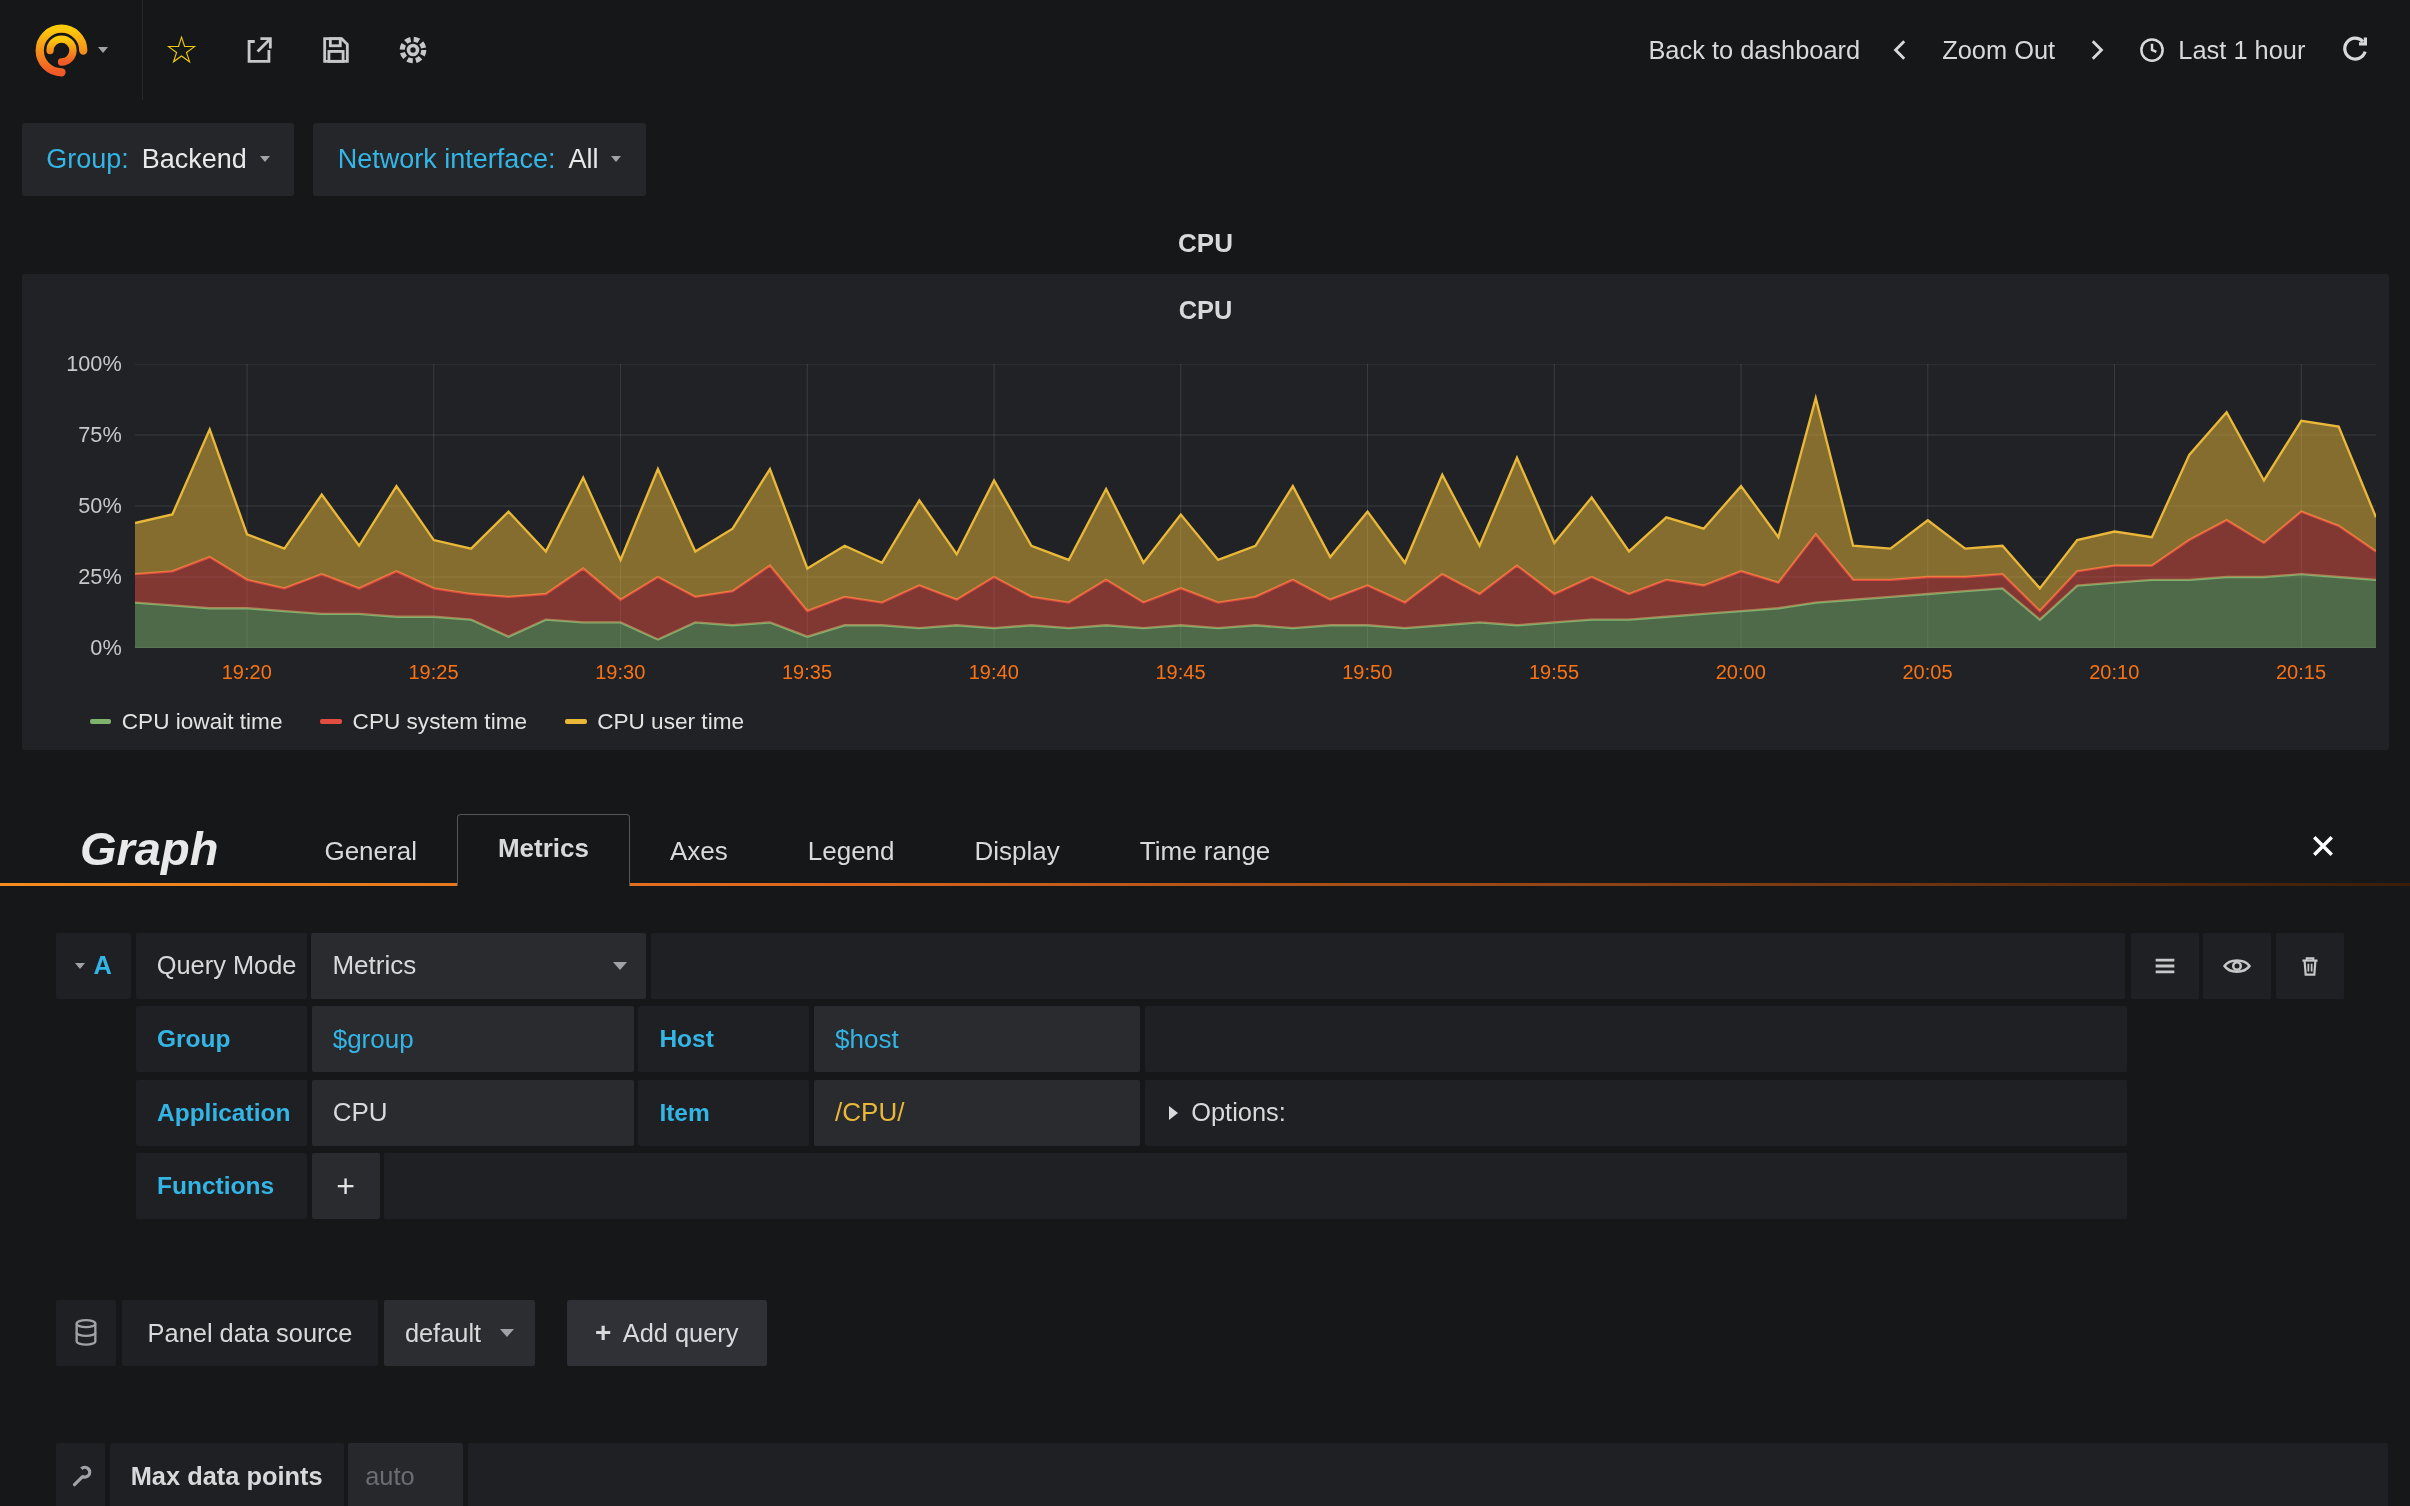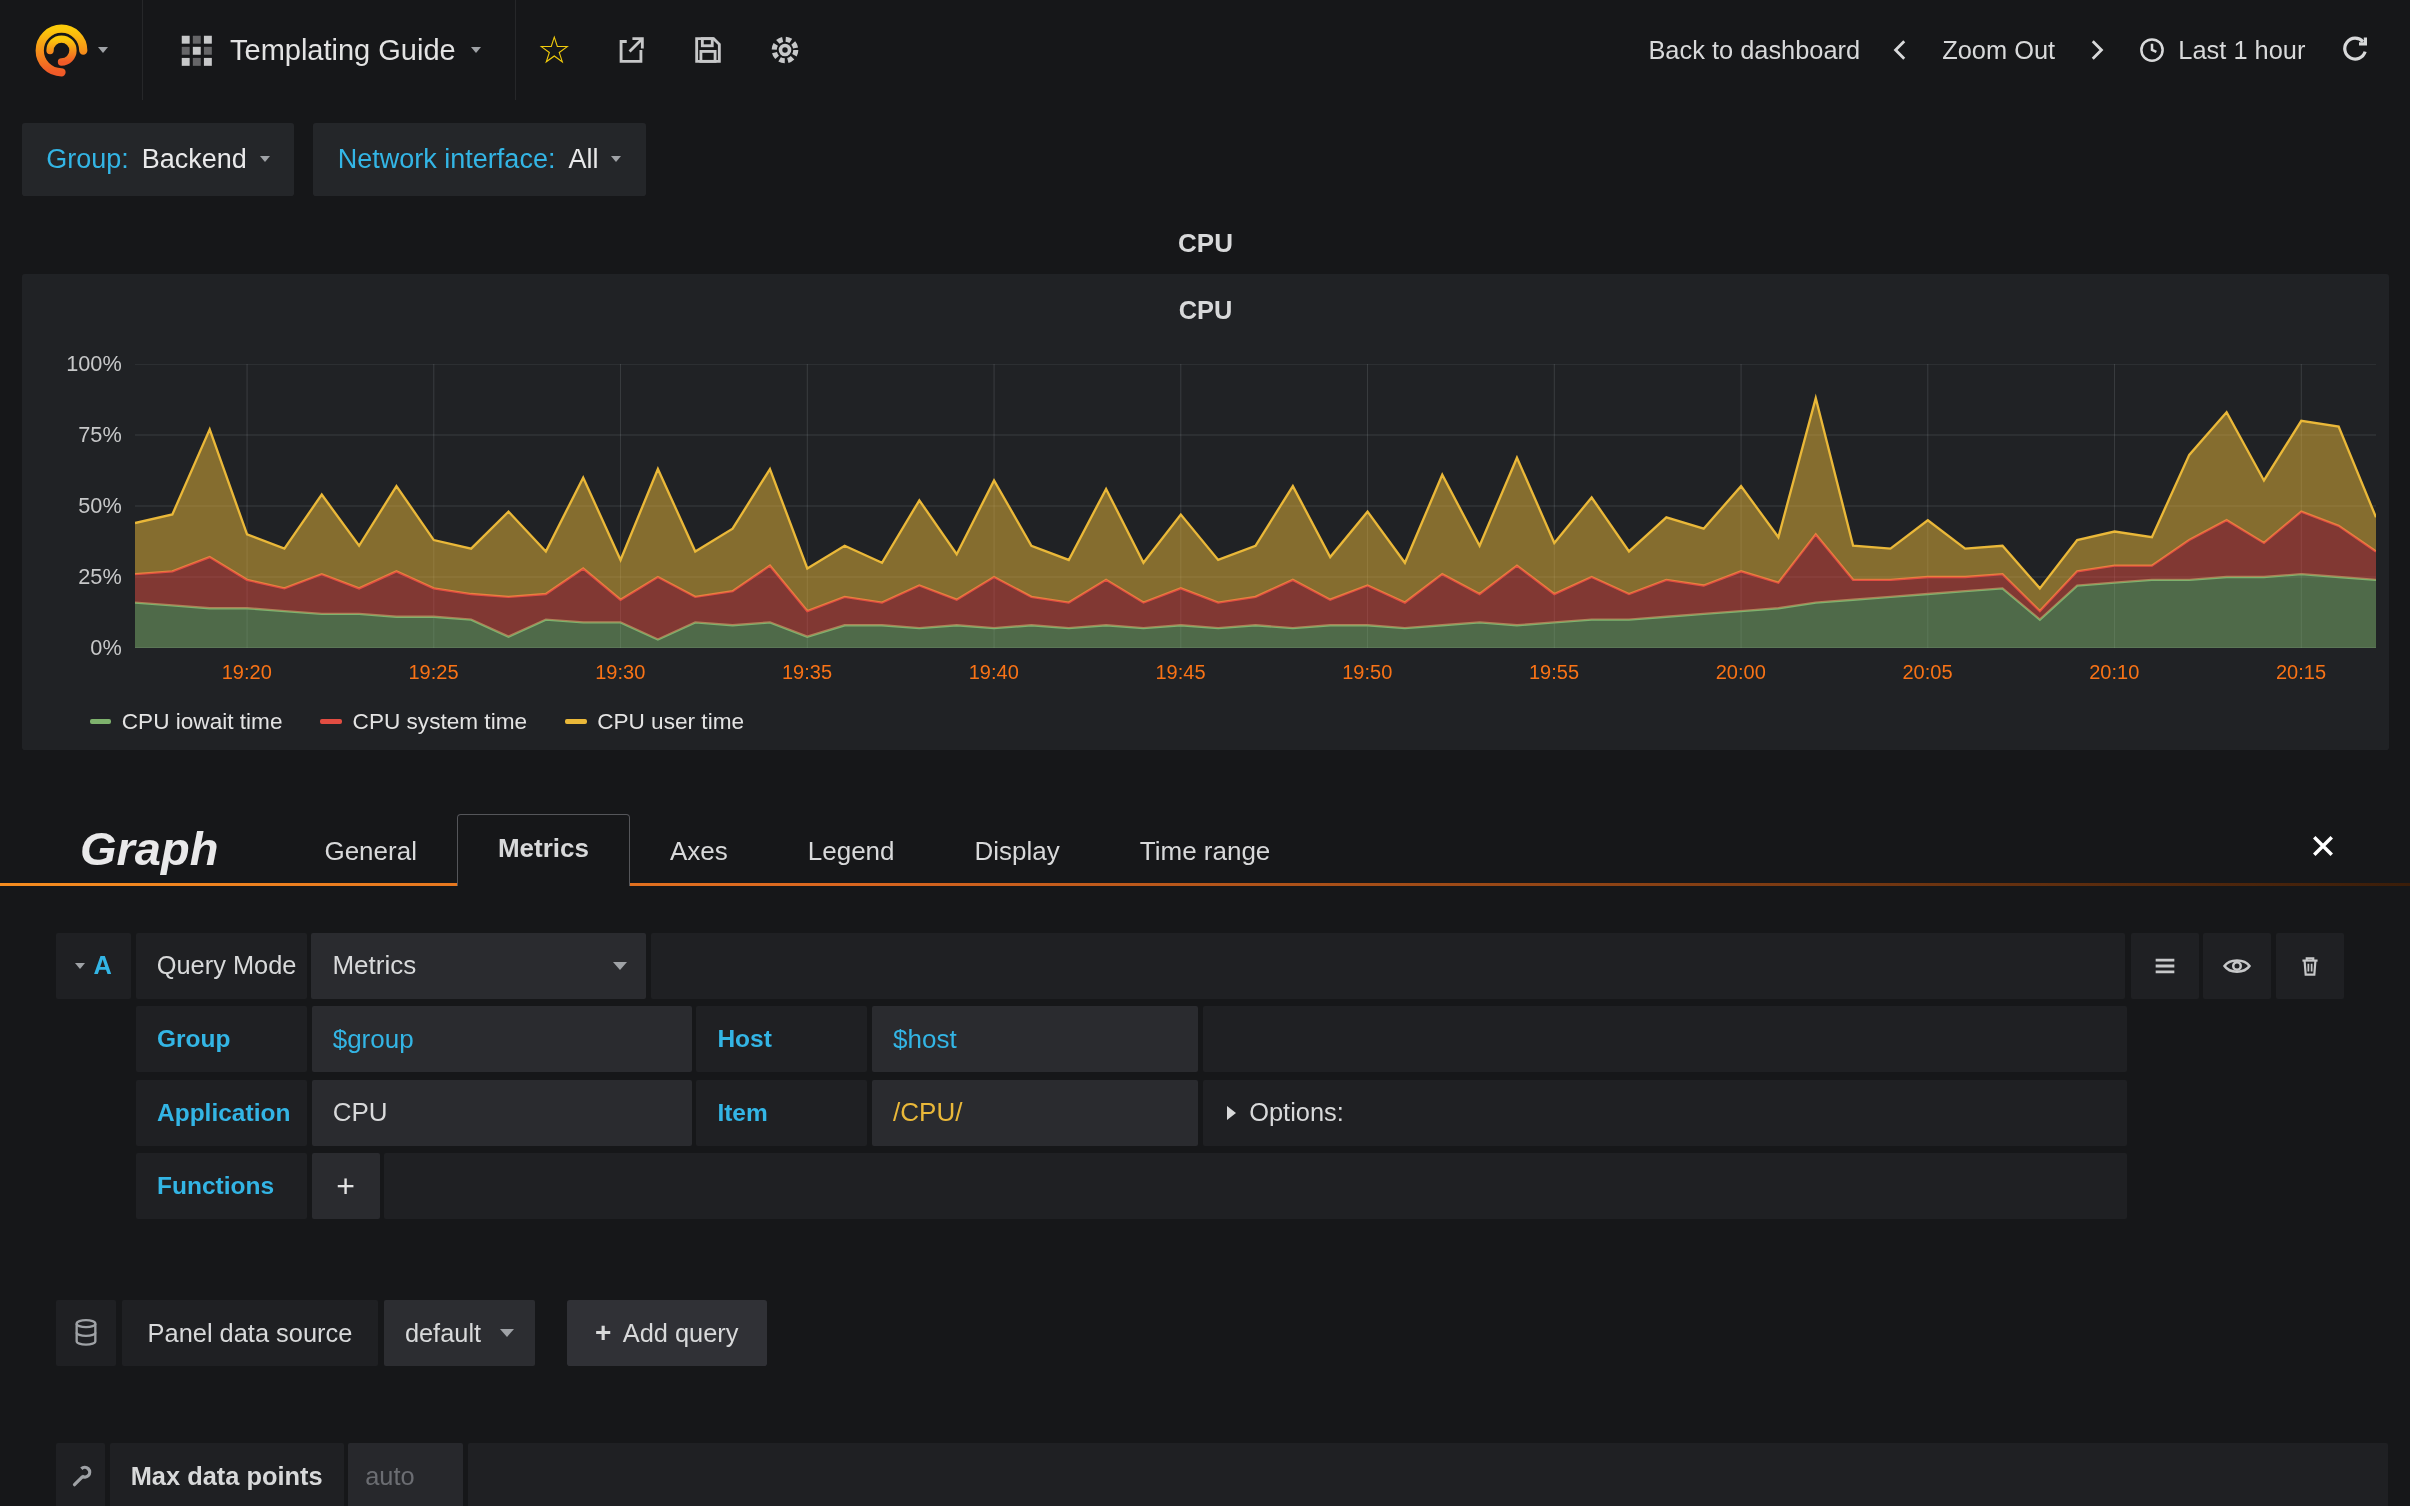--- a/index.html
+++ b/index.html
@@ -72,21 +72,21 @@
 
   .editor-body { padding:47px 0 0 56px; }
   .qrow { display:flex; height:66px; margin-bottom:7.5px; width:2288px; }
   .qrow > * + * { margin-left:4.7px; }
   .qrow.indent { margin-left:80px; width:1991px; }
   .cell { display:flex; align-items:center; background:#1f2023; border-radius:1.9px; }
   .refid-cell { width:75px; justify-content:center; gap:8.5px; cursor:pointer; }
   .refid { color: var(--accent-blue,#33b5e5); font-weight:bold; font-size:25.4px; }
   .qlabel { width:171px; padding-left:21px; color:var(--accent-blue,#33b5e5); font-weight:bold; font-size:24.5px; }
   .qlabel.plain { color:#d8d9da; font-weight:normal; font-size:25.4px; }
-  .qinput { width:380px; padding-left:21px; background:#2a2b2f; font-size:26px; cursor:text; }
+  .qinput { width:322px; padding-left:21px; background:#2a2b2f; font-size:26px; cursor:text; }
   .qinput.narrow { width:326px; }
   .qinput.cyan { color:var(--accent-blue,#33b5e5); }
   .qinput.yellow { color:var(--value-yellow,#eab839); }
   .qselect { width:335px; padding:0 19px 0 21px; background:#2a2b2f; font-size:26px;
              justify-content:space-between; cursor:pointer; }
   .qfiller { flex:1; }
   .options-cell { flex:1; padding-left:24.5px; gap:13px; cursor:pointer; font-size:25.4px; }
   .icon-box { width:68px; background:#1f2023; display:flex; align-items:center; justify-content:center;
               cursor:pointer; color:#c7c8c9; border-radius:1.9px; }
   .icon-box.first { margin-left:5.6px; }
@@ -123,37 +123,20 @@
           <defs>
             <linearGradient id="glg" x1="0" y1="1" x2="0" y2="0">
               <stop offset="0" stop-color="#f05a28"></stop>
                 <stop offset="1" stop-color="#fbca0a"></stop>
             </linearGradient>
           </defs>
           <path d="M21.5 12a9.5 9.5 0 1 0 -9.5 9.5" stroke="url(#glg)" stroke-width="3.6" fill="none" stroke-linecap="round"></path>
           <path d="M12 17a5 5 0 1 0 -5 -5" stroke="url(#glg)" stroke-width="3.2" fill="none" stroke-linecap="round"></path>
         </svg>
       </span>
-      <span class="caret-down small"></span>
-    </div>
-    <div class="dash-nav">
-      <span>
-        <svg width="38" height="38" viewBox="0 0 24 24" fill="#c7c8c9">
-          <rect x="3" y="3" width="5" height="5"></rect>
-            <rect x="10" y="3" width="5" height="5" opacity="0.45"></rect>
-            <rect x="17" y="3" width="5" height="5"></rect>
-          <rect x="3" y="10" width="5" height="5" opacity="0.45"></rect>
-            <rect x="10" y="10" width="5" height="5"></rect>
-            <rect x="17" y="10" width="5" height="5" opacity="0.45"></rect>
-          <rect x="3" y="17" width="5" height="5"></rect>
-            <rect x="10" y="17" width="5" height="5" opacity="0.45"></rect>
-            <rect x="17" y="17" width="5" height="5"></rect>
-        </svg>
-      </span>
-      <span class="dash-title">Templating Guide</span>
       <span class="caret-down small"></span>
     </div>
     <div class="nav-icon-btn">
       <span class="star-glyph">☆</span>
     </div>
     <div class="nav-icon-btn">
       <span>
         <svg width="34" height="34" viewBox="0 0 24 24" fill="none" stroke="currentColor" stroke-width="2">
           <path d="M9 6 H5 V20 H19 V12"></path>
             <path d="M13 4 H20 V11"></path>

